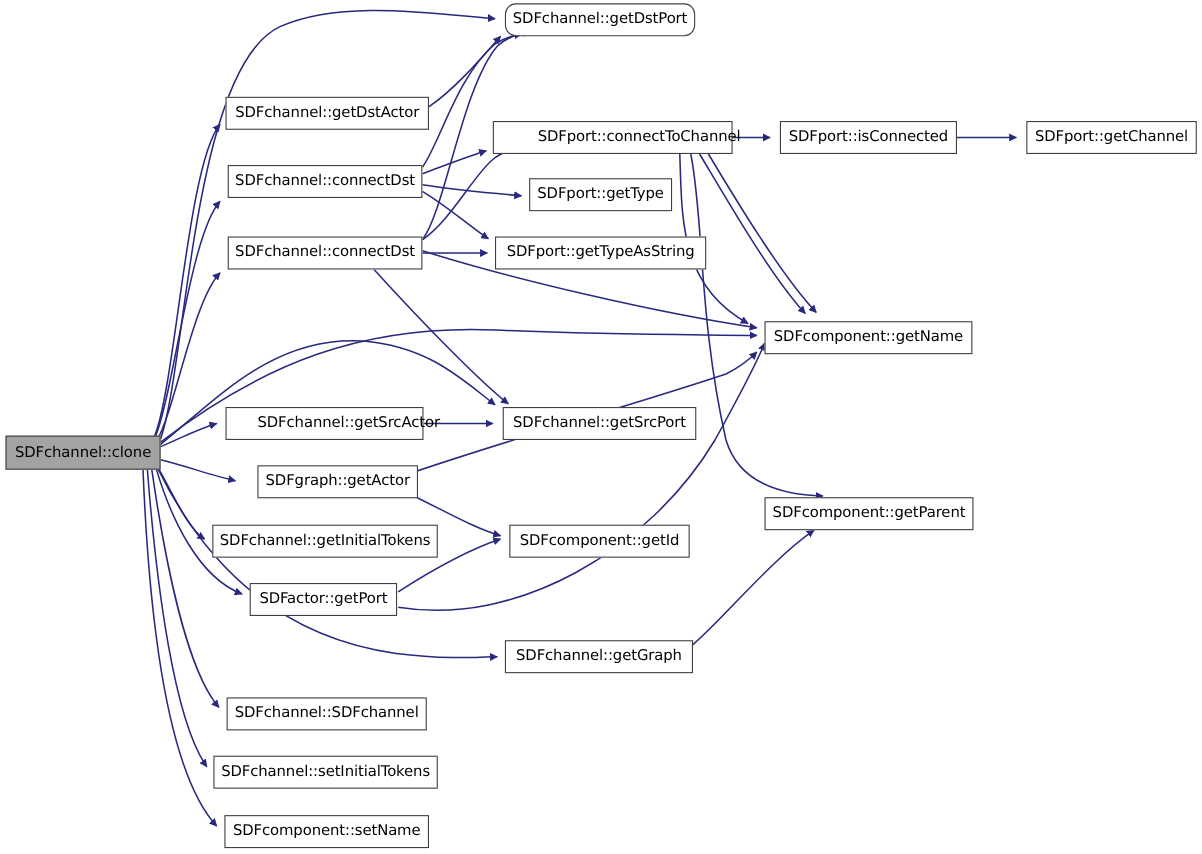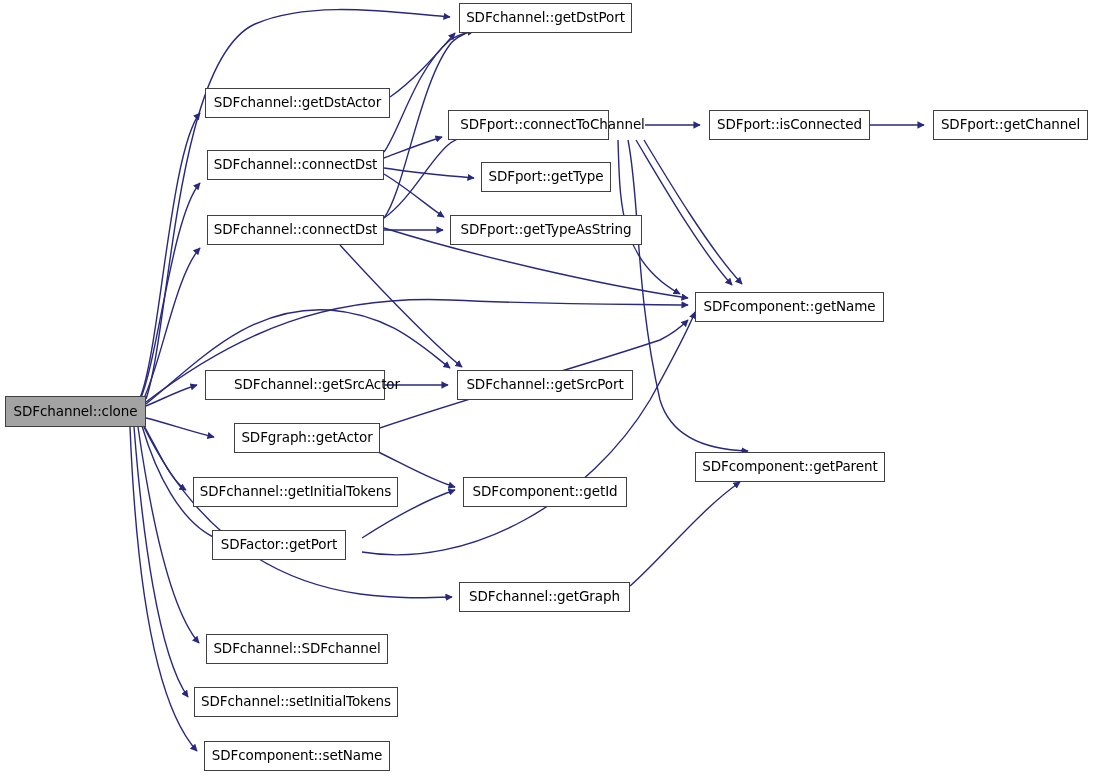--- a/index.html
+++ b/index.html
@@ -76,27 +76,27 @@
         <path d="M368,447 C400,462 430,480 455,487" marker-end="url(#arrow)"></path>
         <path d="M362,538 C390,520 425,500 455,490" marker-end="url(#arrow)"></path>
         <path d="M362,552 C470,570 590,500 650,400 C672,360 688,330 695,312" marker-end="url(#arrow)"></path>
         <path d="M630,586 C660,560 700,510 740,482" marker-end="url(#arrow)"></path>
       </g>
   </svg>
   <div id="node-layer">
       <div class="node root" style="left: 5px; top: 396px; width: 141px; height: 31px; background: #a3a3a3;">
         <span>SDFchannel::clone</span>
       </div>
-      <div class="node" style="left: 459px; top: 3px; width: 173px; height: 30px;">
+      <div class="node" style="left: 459px; top: 3px; width: 173px; height: 30px; border-radius: 10px;">
         <span>SDFchannel::getDstPort</span>
       </div>
       <div class="node" style="left: 205px; top: 88px; width: 185px; height: 30px;">
         <span>SDFchannel::getDstActor</span>
       </div>
-      <div class="node" style="left: 448px; top: 110px; width: 161px; height: 30px; padding-left: 48px;">
+      <div class="node" style="left: 448px; top: 110px; width: 218px; height: 30px; padding-left: 48px;">
         <span>SDFport::connectToChannel</span>
       </div>
       <div class="node" style="left: 709px; top: 110px; width: 161px; height: 30px;">
         <span>SDFport::isConnected</span>
       </div>
       <div class="node" style="left: 933px; top: 110px; width: 155px; height: 30px; justify-content: center;">
         <span>SDFport::getChannel</span>
       </div>
       <div class="node" style="left: 207px; top: 150px; width: 177px; height: 30px;">
         <span>SDFchannel::connectDst</span>
@@ -124,21 +124,21 @@
       </div>
       <div class="node" style="left: 695px; top: 452px; width: 190px; height: 30px;">
         <span>SDFcomponent::getParent</span>
       </div>
       <div class="node" style="left: 193px; top: 477px; width: 205px; height: 30px;">
         <span>SDFchannel::getInitialTokens</span>
       </div>
       <div class="node" style="left: 463px; top: 477px; width: 164px; height: 30px;">
         <span>SDFcomponent::getId</span>
       </div>
-      <div class="node" style="left: 212px; top: 530px; width: 134px; height: 30px; text-align: center;">
+      <div class="node" style="left: 227px; top: 530px; width: 134px; height: 30px; text-align: center;">
         <span>SDFactor::getPort</span>
       </div>
       <div class="node" style="left: 459px; top: 582px; width: 171px; height: 30px;">
         <span>SDFchannel::getGraph</span>
       </div>
       <div class="node" style="left: 206px; top: 634px; width: 182px; height: 30px;">
         <span>SDFchannel::SDFchannel</span>
       </div>
       <div class="node" style="left: 194px; top: 687px; width: 204px; height: 30px;">
         <span>SDFchannel::setInitialTokens</span>

